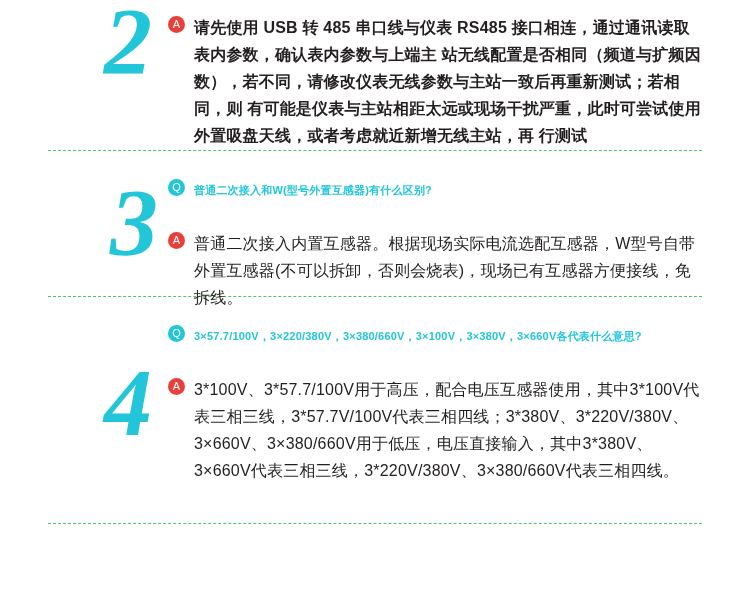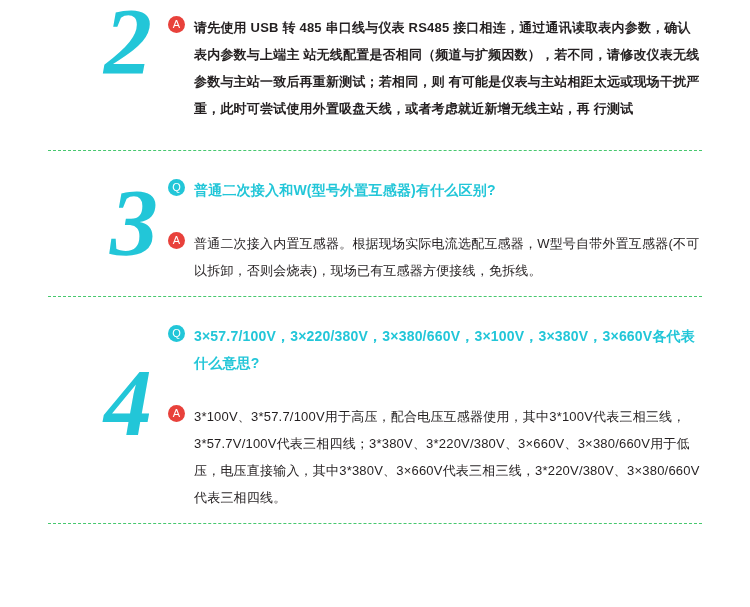--- a/index.html
+++ b/index.html
@@ -54,28 +54,28 @@
     text-align: center;
     font-family: "Liberation Sans", sans-serif;
     margin-top: 2px;
     margin-right: 9px;
   }
   .badge.q { background: #22c6d8; }
   .badge.a { background: #e8413b; }
 
   .qtext {
     color: #22c6d8;
-    font-size: 14px;
+    font-size: 11px;
     font-weight: bold;
     line-height: 27px;
     letter-spacing: 0.2px;
   }
   .atext {
     color: #231f20;
-    font-size: 13px;
+    font-size: 16px;
     line-height: 27px;
     letter-spacing: 0.2px;
   }
   .atext.bold {
     font-weight: bold;
   }
 
   .divider {
     border-top: 1px dashed #46c86e;
     margin: 0 48px;

